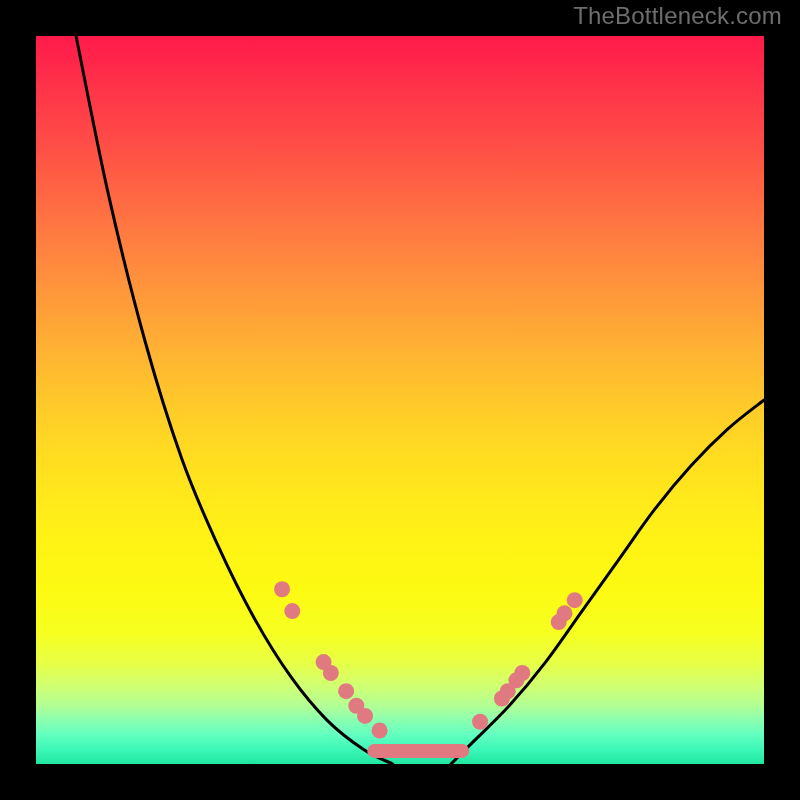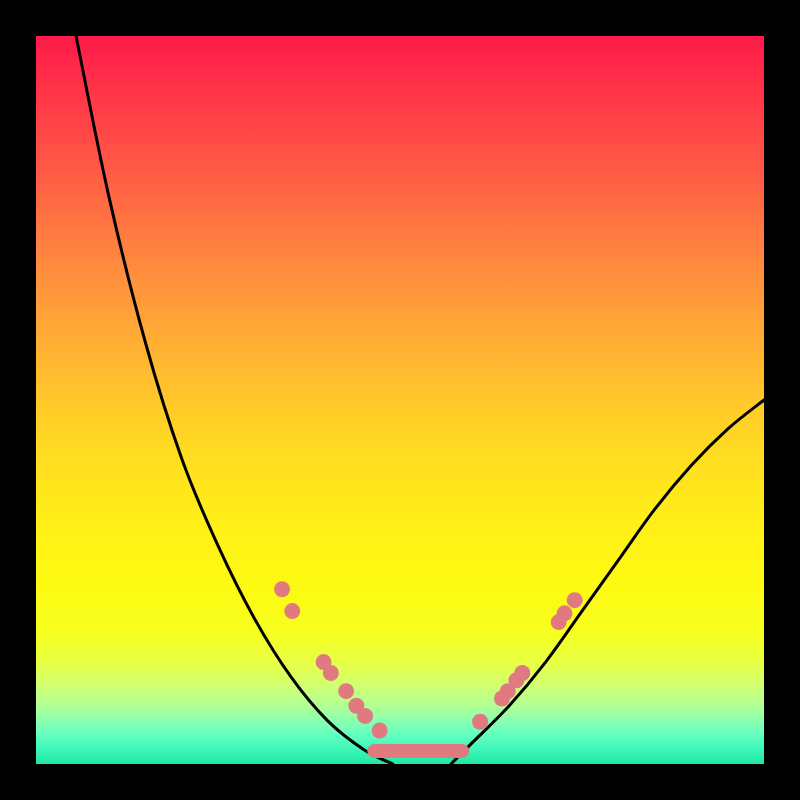--- a/index.html
+++ b/index.html
@@ -78,20 +78,21 @@
     font-family: Arial, Helvetica, sans-serif;
     font-size: 24px;
     color: #6d6d6d;
     letter-spacing: 0.2px;
   }
 </style>
 </head>
 <body>
 
 <div class="frame">
+  <div class="watermark">TheBottleneck.com</div>
 
   <div class="plot">
     <div class="gradient"></div>
     <svg class="curves" viewBox="0 0 728 728" preserveAspectRatio="none">
       <path id="left-curve" class="curve" d="M 40.04 0 C 45.9368 28.828799999999994, 60.3512 105.12319999999997, 72.8 160.15999999999997 C 85.24879999999999 215.19679999999997, 96.096 258.58560000000006, 109.2 305.76000000000005 C 122.304 352.93440000000004, 132.49599999999998 385.5488, 145.6 422.24 C 158.704 458.9312, 168.896 480.7712, 182 509.6 C 195.104 538.4288, 205.29600000000002 558.8128, 218.4 582.4 C 231.504 605.9871999999999, 241.696 622.2944, 254.79999999999998 640.64 C 267.904 658.9856, 278.096 671.216, 291.2 684.32 C 304.304 697.4240000000001, 315.80640000000005 705.5776000000001, 327.6 713.44 C 339.3936 721.3024, 351.47839999999997 725.3792, 356.71999999999997 728"></path>
       <path id="right-curve" class="curve" d="M 414.96 728 C 418.89119999999997 724.0688, 426.3168 716.6432, 436.8 706.16 C 447.2832 695.6768, 460.096 684.1744, 473.2 669.76 C 486.304 655.3456, 496.496 643.1152, 509.59999999999997 626.0799999999999 C 522.704 609.0447999999999, 532.896 593.4656, 546 575.12 C 559.104 556.7744, 569.2959999999999 542.5056, 582.4 524.16 C 595.504 505.8144, 605.6959999999999 490.2352, 618.8 473.20000000000005 C 631.904 456.16480000000007, 642.096 443.93440000000004, 655.2 429.52000000000004 C 668.3040000000001 415.10560000000004, 678.496 404.91360000000003, 691.6 393.12 C 704.7040000000001 381.3264, 721.448 369.2416, 728 364"></path>
       <rect id="bottom-bar" class="bottom-bar" rx="7" ry="7" x="331.24" width="101.91999999999996" y="707.896" height="14"></rect>
       <g id="dots-left">
           <circle cx="246.06400000000002" cy="553.28" r="8" class="dot"></circle>
           <circle cx="256.256" cy="575.12" r="8" class="dot"></circle>

